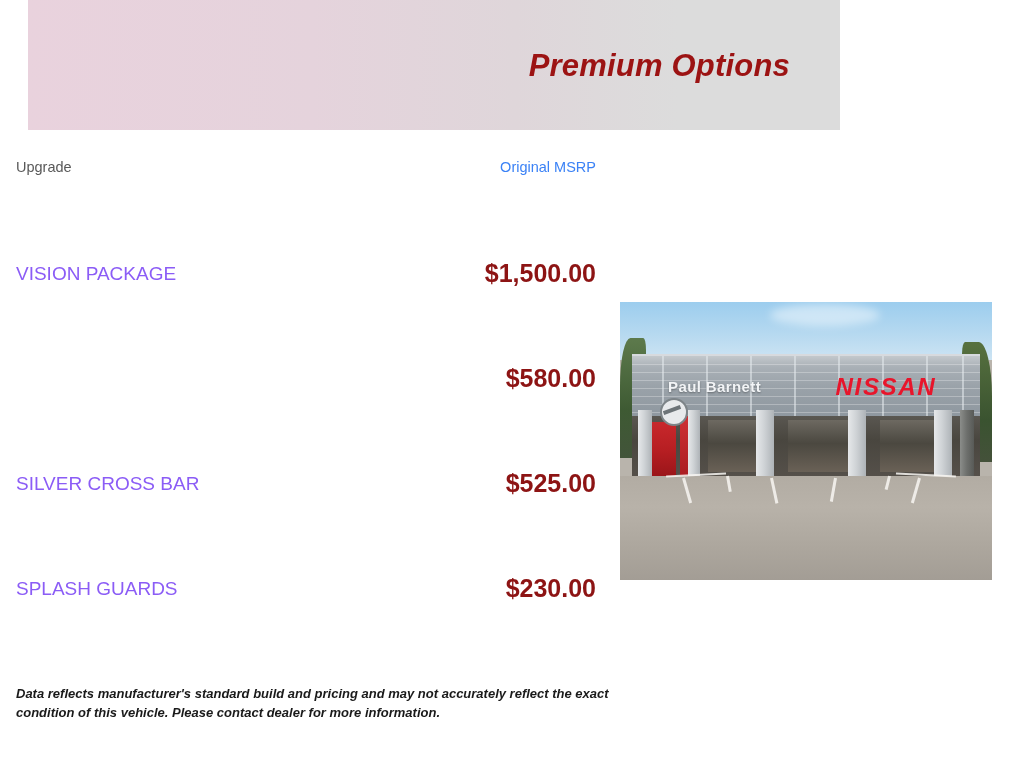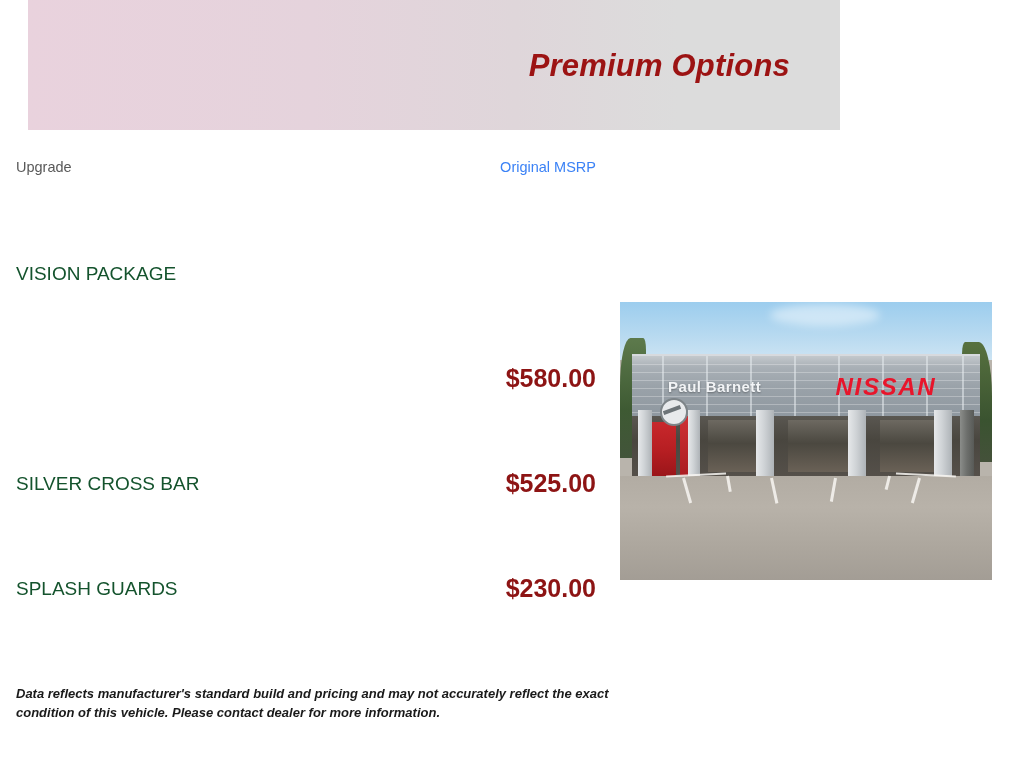--- a/index.html
+++ b/index.html
@@ -66,21 +66,21 @@
   }
   .opt-row {
     position: relative;
     height: 105px;
   }
   .opt-name {
     position: absolute;
     left: 16px;
     top: 85px;
     font-size: 19px;
-    color: #14532d;
+    color: #8b5cf6;
     white-space: nowrap;
   }
   .opt-price {
     position: absolute;
     left: 0;
     top: 81px;
     width: 596px;
     text-align: right;
     font-size: 25px;
     font-weight: bold;
@@ -255,20 +255,21 @@
 
 <div class="options-table">
 
   <div class="col-headers">
     <div class="th-upgrade">Upgrade</div>
     <div class="th-msrp">Original MSRP</div>
   </div>
 
   <div class="opt-row">
     <div class="opt-name">VISION PACKAGE</div>
+    <div class="opt-price">$1,500.00</div>
   </div>
 
 
   <div class="opt-row">
     <div class="opt-price">$580.00</div>
   </div>
 
   <div class="opt-row">
     <div class="opt-name">SILVER CROSS BAR</div>
     <div class="opt-price">$525.00</div>

